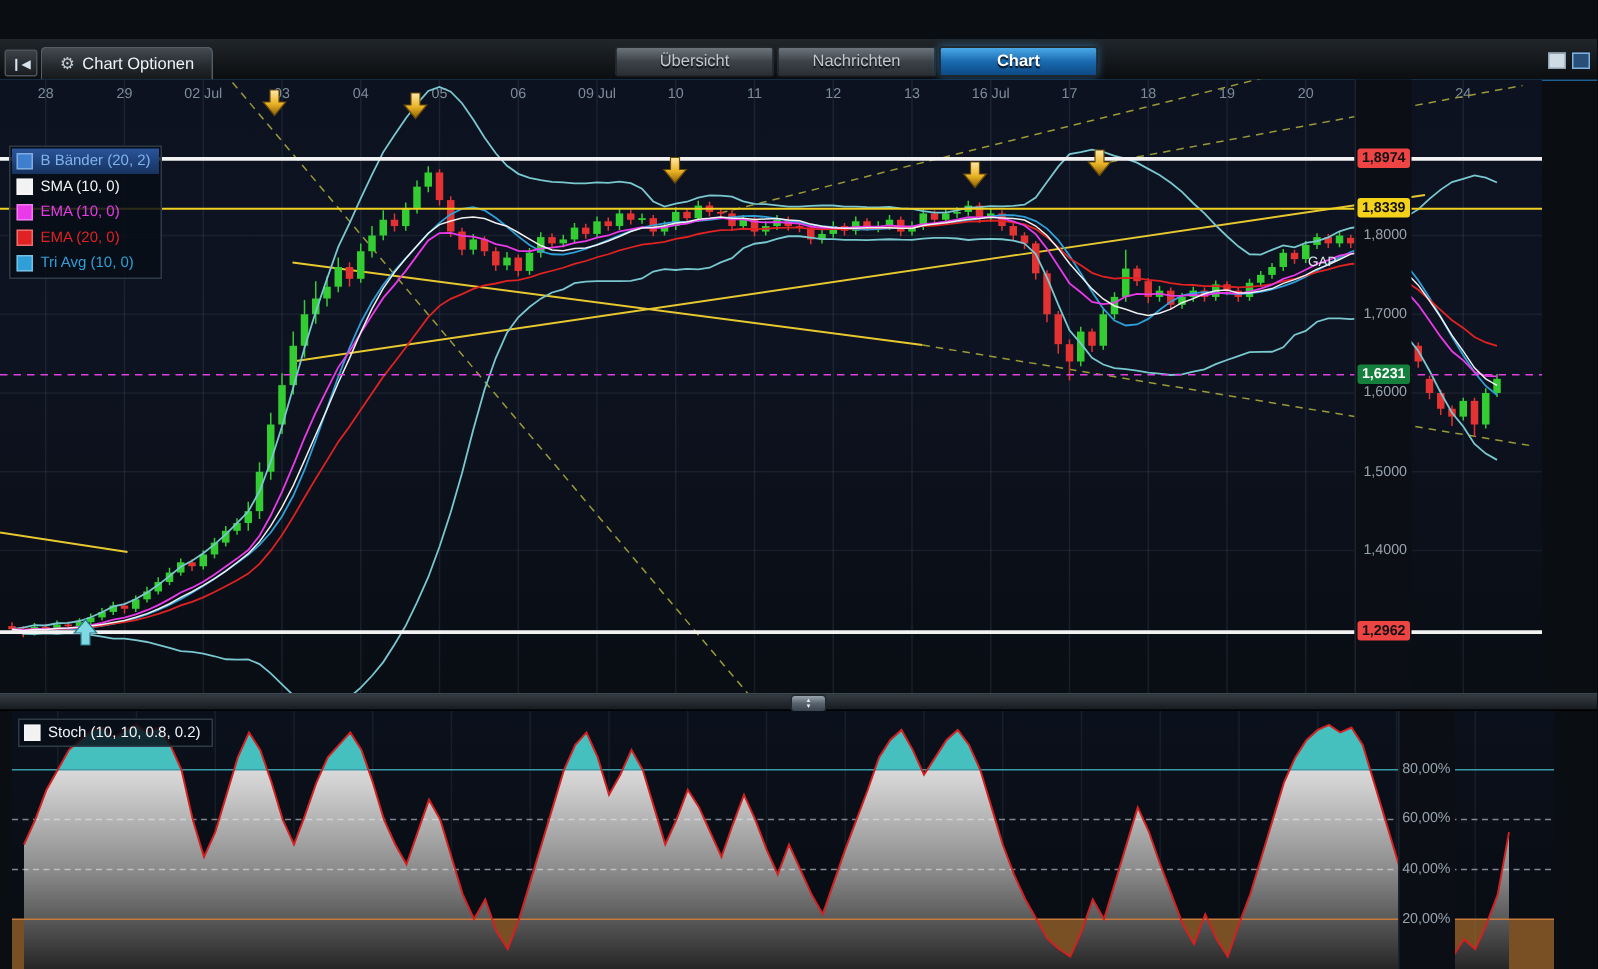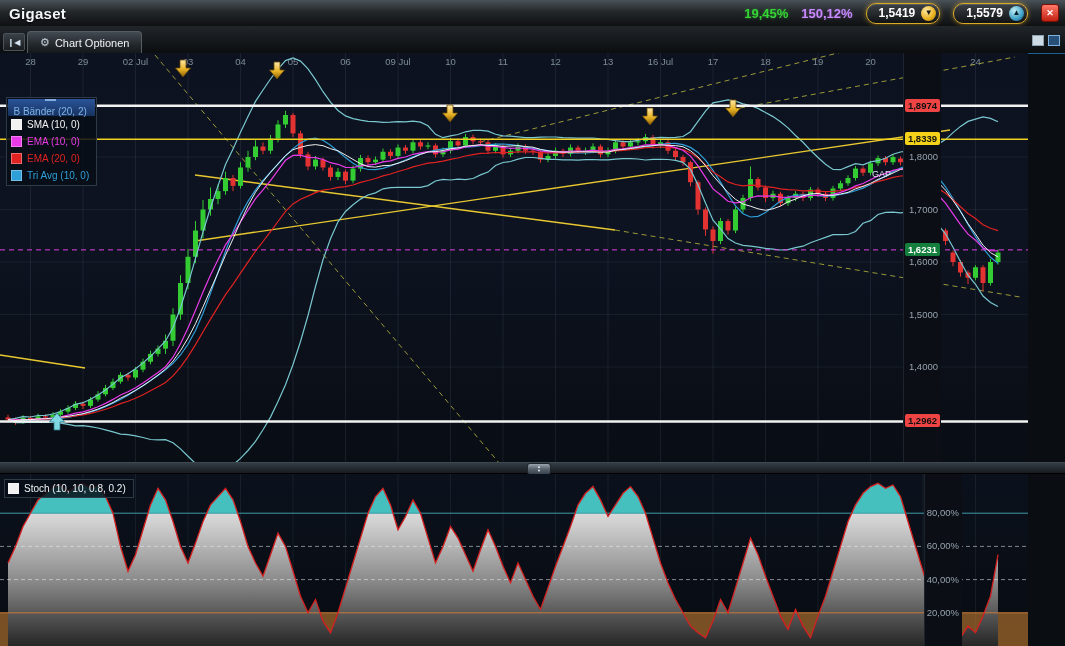--- a/index.html
+++ b/index.html
@@ -41,77 +41,66 @@
         border-radius:2px;color:#bfc9d1;background:linear-gradient(#6c747b,#3c4248 50%,#2a2f34);
         border:1px solid #23282c;text-shadow:0 1px 1px #000;cursor:pointer;}
   .ctab.active{background:linear-gradient(#49a8e8,#1a6ab0 50%,#0d4a85);color:#fff;font-weight:bold;
         box-shadow:0 0 6px rgba(60,160,240,.5);}
   .win-icons{position:absolute;right:5px;top:9px;display:flex;gap:4px;}
   .wi{width:10px;height:9px;border:1px solid #7fb2e0;background:#274f78;cursor:pointer;}
   .wi.light{background:#cfdbe4;border-color:#8fa2b2;}
 
   
   .chart-area{position:absolute;top:53px;left:0;width:941px;height:409px;}
-  .stoch-area{position:absolute;top:474px;left:0;width:962px;height:172px;text-align:right;}
+  .stoch-area{position:absolute;top:474px;left:8px;width:962px;height:172px;text-align:right;}
   .chart-area svg,.stoch-area svg{position:absolute;top:0;left:0;display:block;}
   .axis{position:absolute;right:0;top:0;width:37px;height:100%;background:#0b0f15;
         border-left:1px solid #1c242e;cursor:ns-resize;}
   .axis-label{position:absolute;right:3px;font-size:9.5px;color:#97a3af;white-space:nowrap;}
   .axis-tag{position:absolute;right:1px;font-size:9.5px;padding:0 3px;border-radius:2px;line-height:13px;
         font-weight:bold;white-space:nowrap;}
   .tag-white{background:#ef4444;color:#111;}
   .tag-yellow{background:#f5d21a;color:#111;}
   .tag-magenta{background:#15803d;color:#fff;}
 
   .main-legend{position:absolute;left:6px;top:44px;background:rgba(8,14,22,.85);border:1px solid #2e3a46;
         padding:1px;z-index:5;}
   .leg-row{display:flex;align-items:center;gap:5px;height:17px;padding:0 6px 0 3px;font-size:10px;
         cursor:pointer;}
-  .leg-row.selected{background:linear-gradient(#2a549a,#16325e);flex-direction:column;}
+  .leg-row.selected{background:linear-gradient(#2a549a,#16325e);}
   .leg-swatch{width:9px;height:9px;border:1px solid rgba(255,255,255,.35);}
   .stoch-legend{position:absolute;left:4px;top:5px;display:flex;align-items:center;gap:5px;height:17px;
         padding:0 7px 0 3px;background:rgba(8,14,22,.85);border:1px solid #2e3a46;font-size:10px;
         color:#f0f4f8;z-index:5;cursor:pointer;}
 
   
   .divider{position:absolute;top:462px;left:0;width:1065px;height:12px;
         background:linear-gradient(#343c44,#171b20);border-top:1px solid #3e4850;
         border-bottom:1px solid #000;box-sizing:border-box;}
   .divider-handle{position:absolute;left:527px;top:0;width:22px;height:10px;border-radius:3px;
         background:linear-gradient(#9aa4ae,#59636d 50%,#39434d);border:1px solid #20262c;
         display:flex;flex-direction:column;align-items:center;justify-content:center;cursor:row-resize;}
   .divider-handle span{font-size:4px;line-height:4px;color:#e8eef4;}
 </style>
 </head>
 <body>
 
 <div class="app">
 
-  <div class="header">
-    <span class="title">Gigaset</span>
-    <div class="header-right">
-      <span class="pct-green">19,45%</span>
-      <span class="pct-violet">150,12%</span>
-      <div class="quote-btn">
-        <span>1,5419</span>
-        <span class="quote-icon icon-gold">▼</span>
-      </div>
-      <div class="quote-btn">
-        <span>1,5579</span>
-        <span class="quote-icon icon-blue">▲</span>
-      </div>
-      <div class="close-btn">✕</div>
-    </div>
-  </div>
 
   <div class="tabbar">
     <div class="collapse-btn">❙◀</div>
     <div class="panel-tab">
       <span class="gear">⚙</span>
       <span>Chart Optionen</span>
+    </div>
+    <div class="center-tabs">
+      <div class="ctab">Übersicht</div>
+      <div class="ctab">Nachrichten</div>
+      <div class="ctab active">Chart</div>
     </div>
     <div class="win-icons">
       <div class="wi light"></div>
       <div class="wi"></div>
     </div>
   </div>
 
   <div class="chart-area">
     <svg id="mainSvg" width="1028" height="409">
         <defs>

